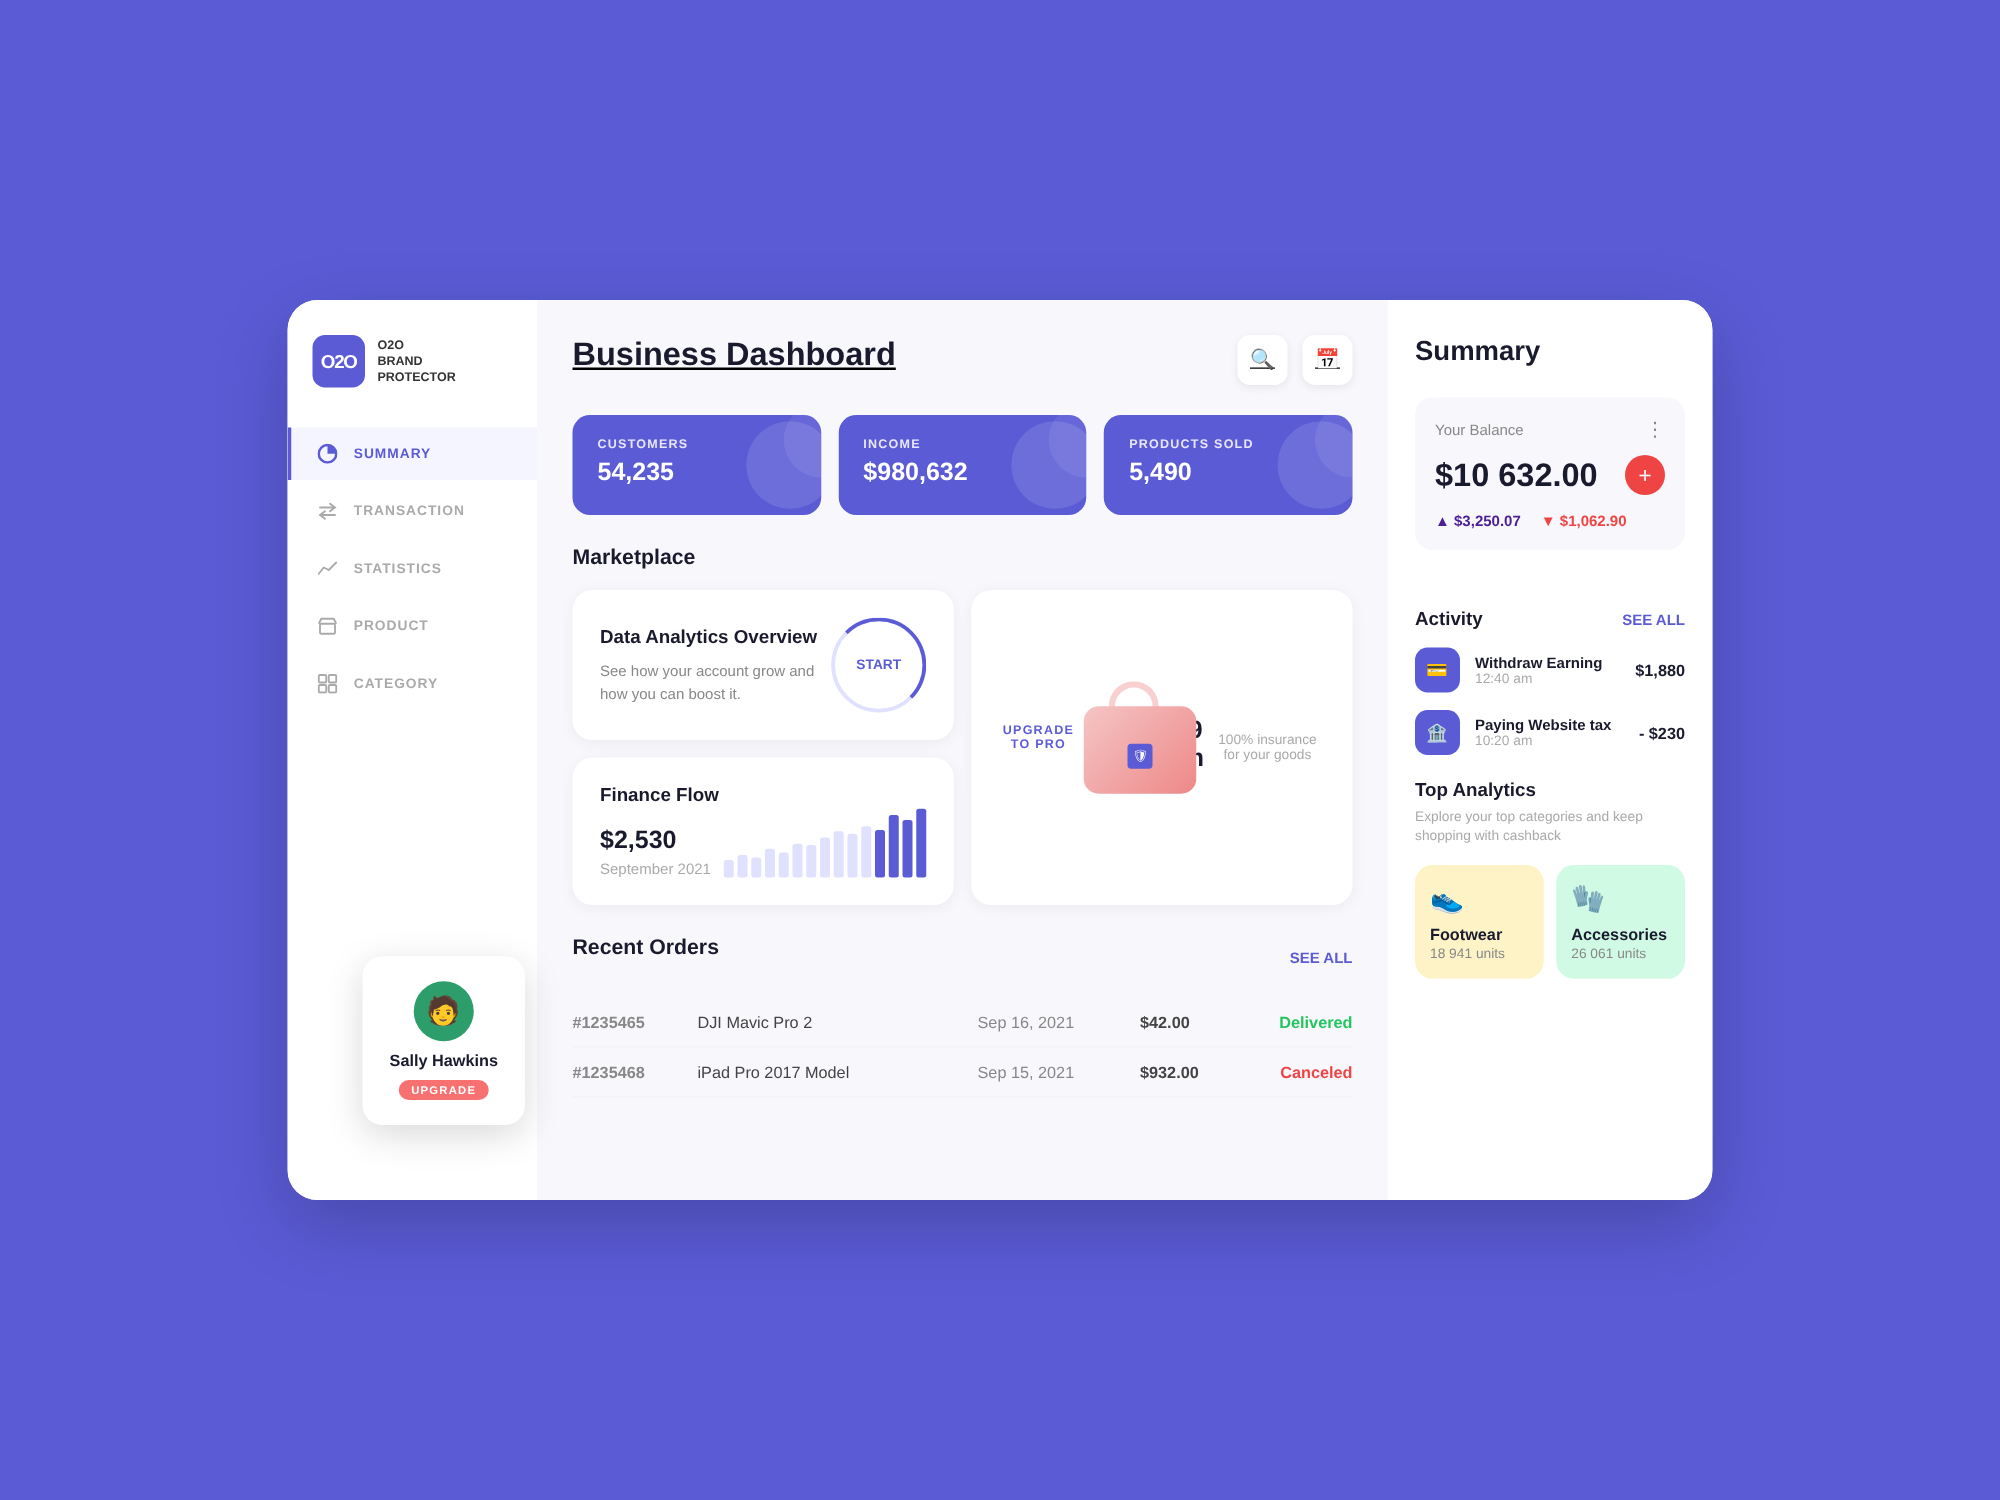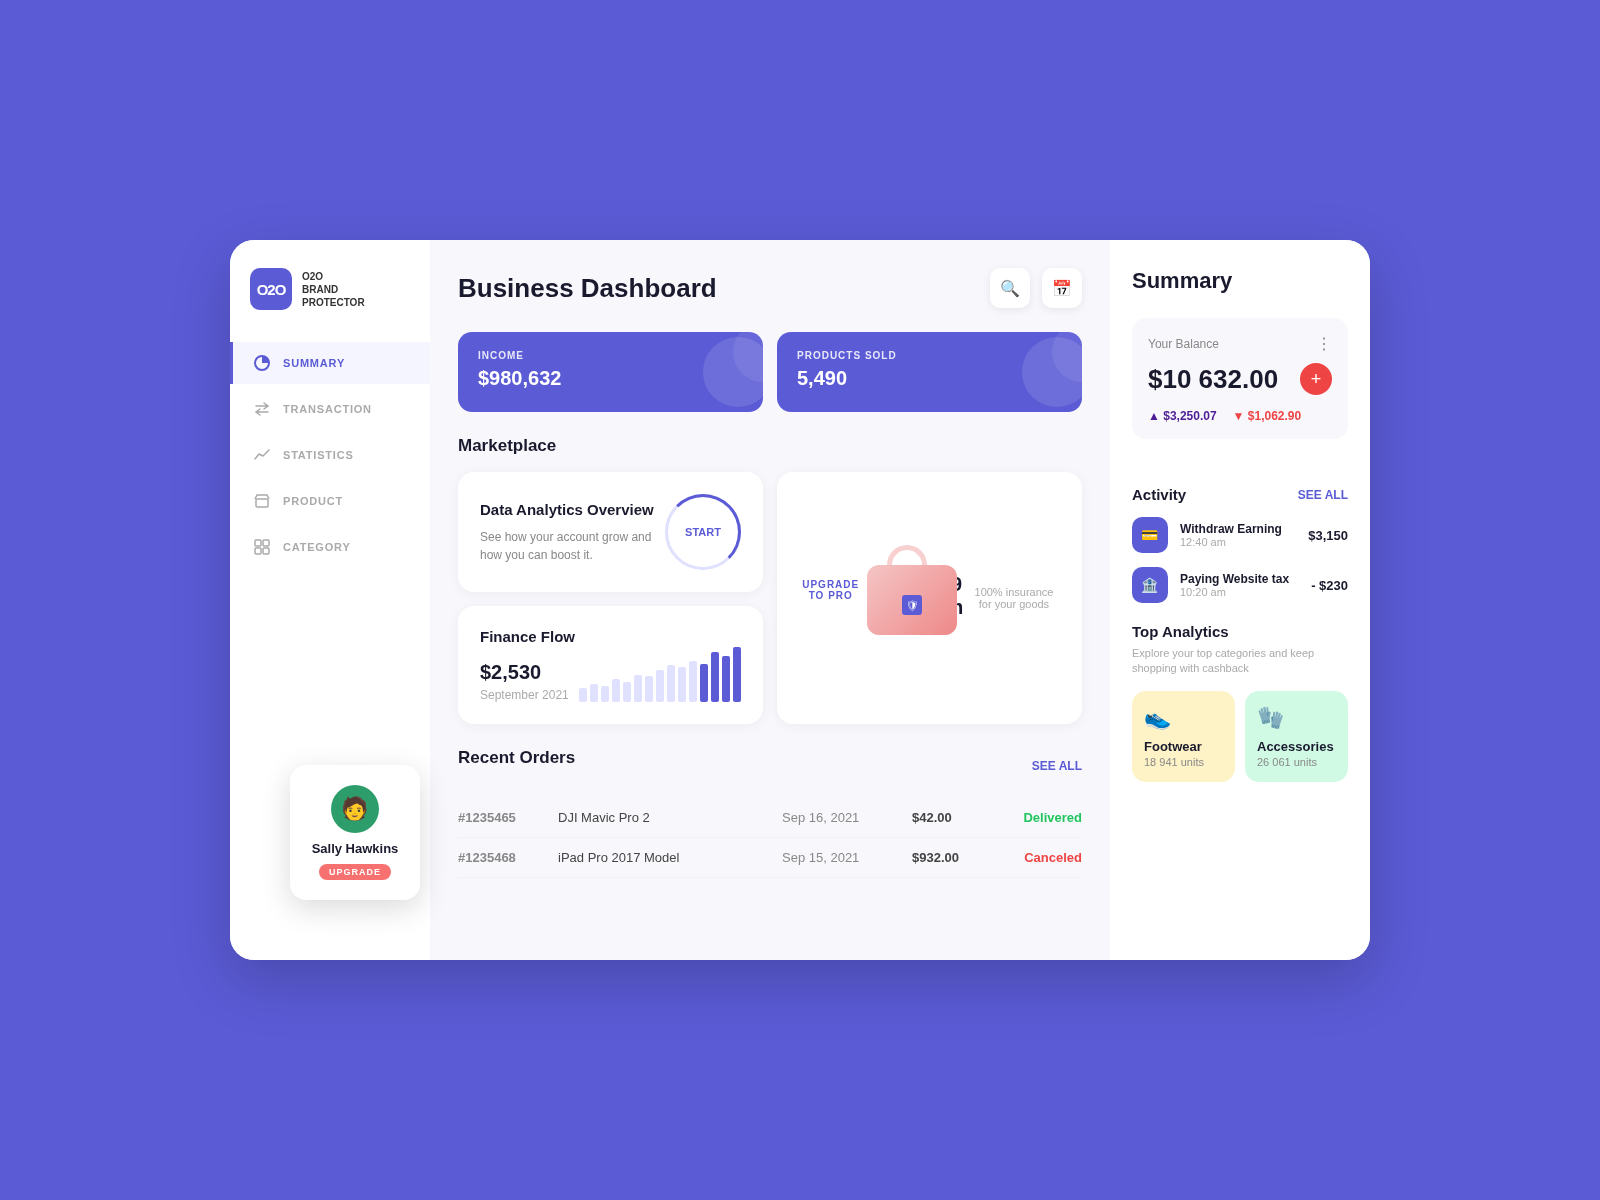--- a/index.html
+++ b/index.html
@@ -80,23 +80,24 @@
     }
     
     .main-content {
       flex: 1;
       background: #f8f8fc;
       padding: 28px 28px 28px;
       overflow-y: auto;
     }
     .header {
       display: flex;
-      align-items: center;
+      align-items: flex-start;
       justify-content: space-between;
       margin-bottom: 24px;
+      text-decoration: underline;
     }
     .header-title { font-size: 26px; font-weight: 800; color: #1a1a2e; }
     .header-actions { display: flex; gap: 12px; }
     .header-btn {
       width: 40px;
       height: 40px;
       border-radius: 10px;
       background: #fff;
       border: none;
       cursor: pointer;
@@ -491,20 +492,25 @@
         <button class="header-btn">
           <span>🔍</span>
         </button>
         <button class="header-btn">
           <span>📅</span>
         </button>
       </div>
     </div>
 
     <div class="stats-row">
+      <div class="stat-card">
+        <div class="stat-label">CUSTOMERS</div>
+        <div class="stat-value">54,235</div>
+        <div class="stat-decoration"></div>
+      </div>
       <div class="stat-card">
         <div class="stat-label">INCOME</div>
         <div class="stat-value">$980,632</div>
         <div class="stat-decoration"></div>
       </div>
       <div class="stat-card">
         <div class="stat-label">PRODUCTS SOLD</div>
         <div class="stat-value">5,490</div>
         <div class="stat-decoration"></div>
       </div>
@@ -612,21 +618,21 @@
         <span class="activity-title">Activity</span>
         <span class="see-all">SEE ALL</span>
       </div>
       <div id="activity-list">
           <div class="activity-item">
     <div class="activity-icon">💳</div>
     <div class="activity-info">
       <div class="activity-name">Withdraw Earning</div>
       <div class="activity-time">12:40 am</div>
     </div>
-    <div class="activity-amount">$3,150</div>
+    <div class="activity-amount">$1,880</div>
   </div>
           <div class="activity-item">
     <div class="activity-icon">🏦</div>
     <div class="activity-info">
       <div class="activity-name">Paying Website tax</div>
       <div class="activity-time">10:20 am</div>
     </div>
     <div class="activity-amount">- $230</div>
   </div>
         </div>

